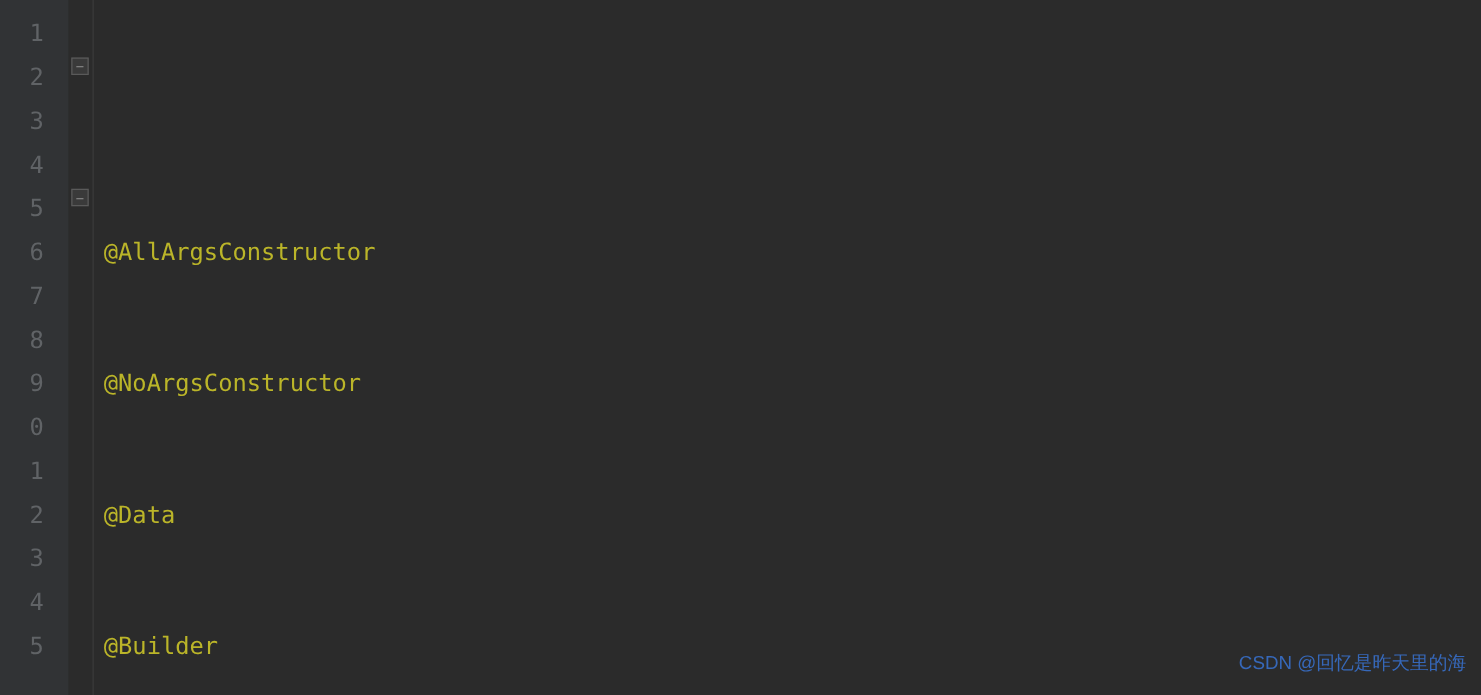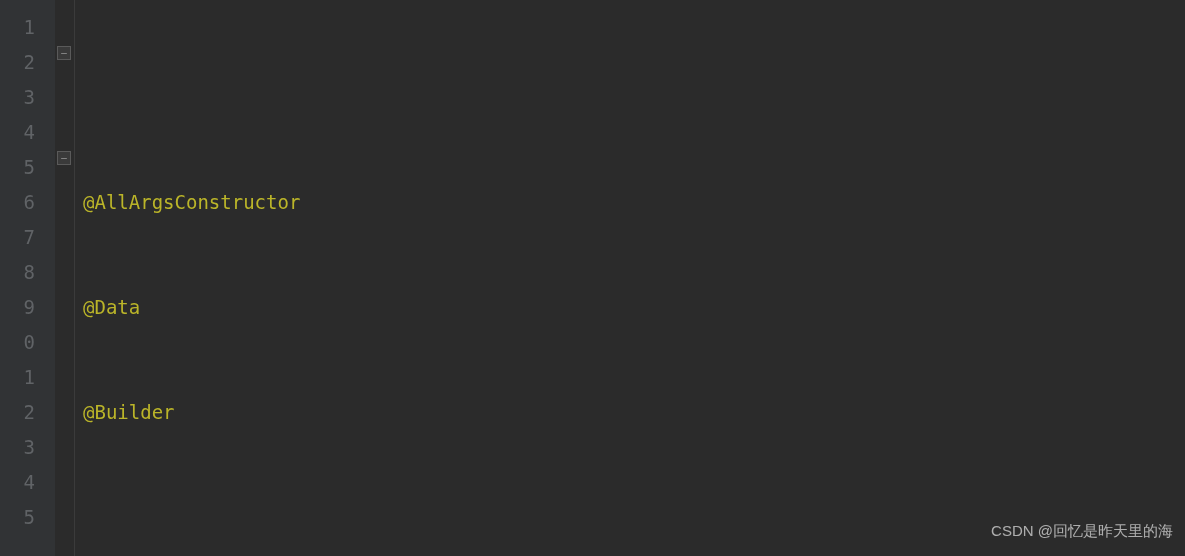--- a/index.html
+++ b/index.html
@@ -63,21 +63,21 @@
       position: relative;
     }
     .code-line {
       height: 35px;
     }
     .annotation { color: #bbb529; }
     .watermark {
       position: absolute;
       bottom: 8px;
       right: 12px;
-      color: #e5e5e5;
+      color: #3b82f6;
       font-size: 15px;
       font-family: sans-serif;
       opacity: 0.7;
     }
   </style>
 </head>
 <body>
 
 <div class="editor">
   <div class="gutter">
@@ -97,20 +97,21 @@
     <div class="gutter-line">4</div>
     <div class="gutter-line">5</div>
   </div>
   <div class="fold-column">
     <div class="fold-marker" style="top:46px;">−</div>
     <div class="fold-marker" style="top:151px;">−</div>
   </div>
   <div class="code">
     <div class="code-line"></div>
     <div class="code-line"><span class="annotation">@AllArgsConstructor</span></div>
+    <div class="code-line"><span class="annotation">@NoArgsConstructor</span></div>
     <div class="code-line"><span class="annotation">@Data</span></div>
     <div class="code-line"><span class="annotation">@Builder</span></div>
     
     
     
     
     
     
     
     

